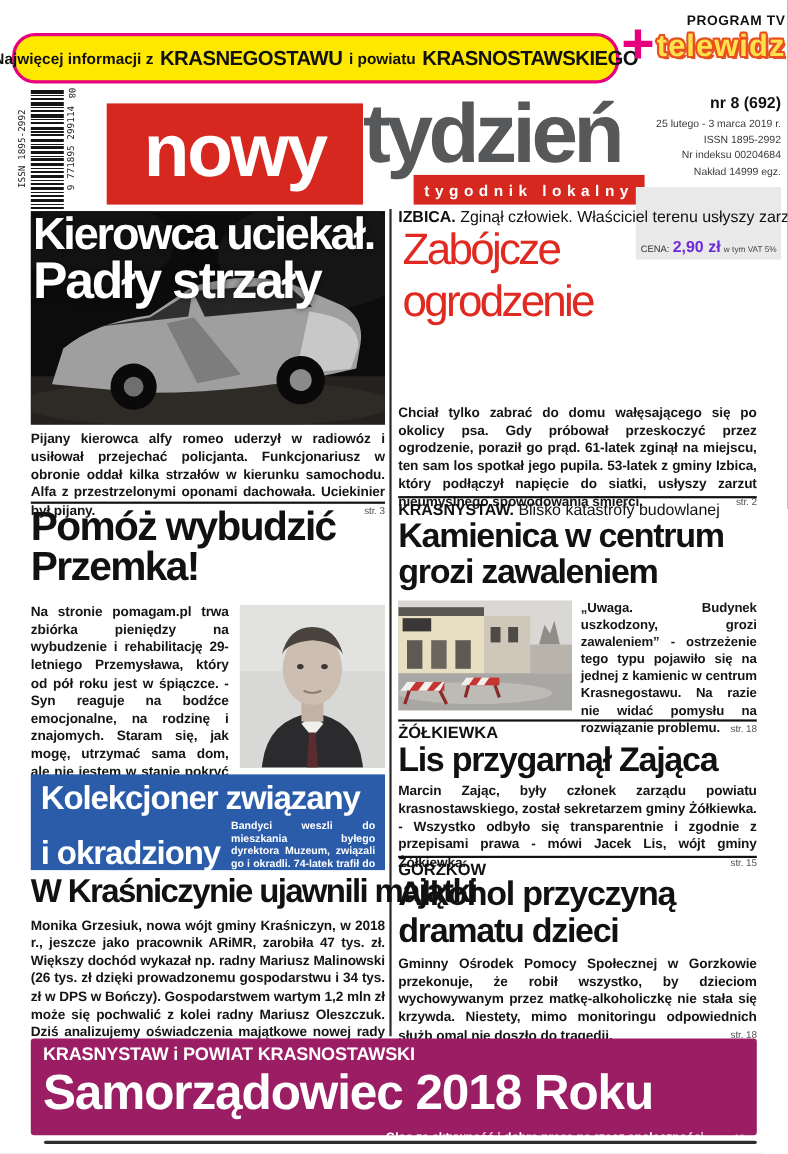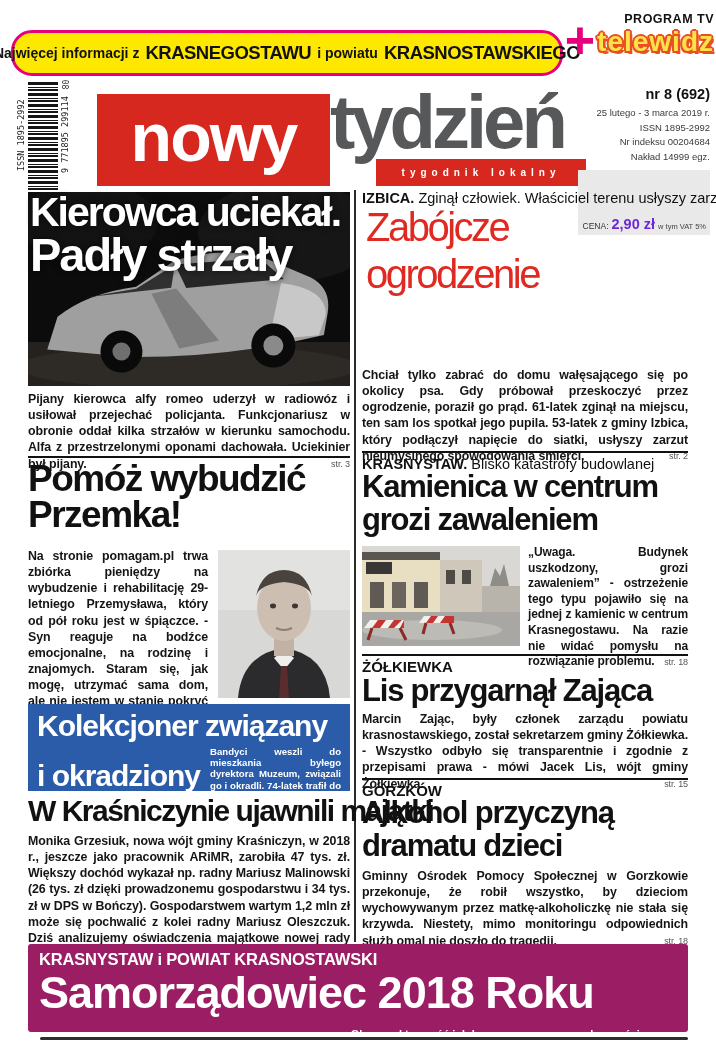--- a/index.html
+++ b/index.html
@@ -46,21 +46,21 @@
   }
   .nowy-text{color:#fff; font-size:68px; font-weight:bold; letter-spacing:-2px; line-height:1; margin-top:-6px;}
   .tydzien-text{
     left:330px; top:84px; font-size:76px; font-weight:bold; letter-spacing:-4px;
     color:var(--title-gray); line-height:1; white-space:nowrap;
   }
   .tyglok-bar{
     left:376px; top:159px; width:210px; height:27px; background:var(--masthead-red);
     display:flex; align-items:center; justify-content:center;
   }
-  .tyglok-text{color:#fff; font-size:10px; font-weight:bold; letter-spacing:5px; white-space:nowrap;text-align:center;}
+  .tyglok-text{color:#fff; font-size:14px; font-weight:bold; letter-spacing:5px; white-space:nowrap;text-align:center;}
   .issue-info{left:578px; top:86px; width:132px; text-align:right;}
   .issue-no{font-size:14.5px; font-weight:bold; margin-bottom:4px; color:#111;}
   .info-line{font-size:9.5px; color:#3a3a3a; line-height:1.55;}
   .price-box{
     margin-top:5px; background:#e9e9e9; padding:3px 4px; display:flex;
     align-items:baseline; justify-content:flex-end; gap:3px; white-space:nowrap;
   }
   .price-label{font-size:8.5px; color:#333;margin-top:48px;}
   .price-val{font-size:14.5px; font-weight:bold; color:#6d28d9;}
   .price-vat{font-size:7.5px; color:#444;}

